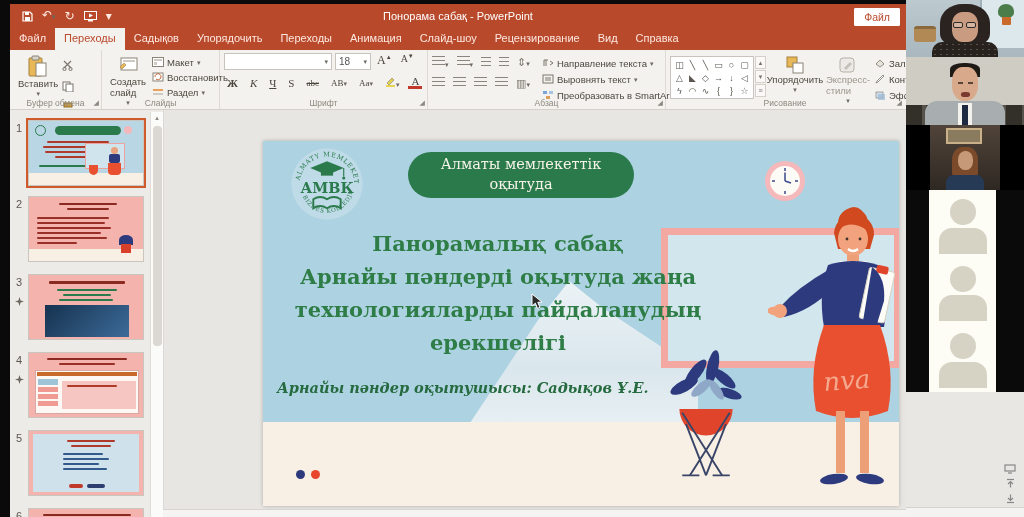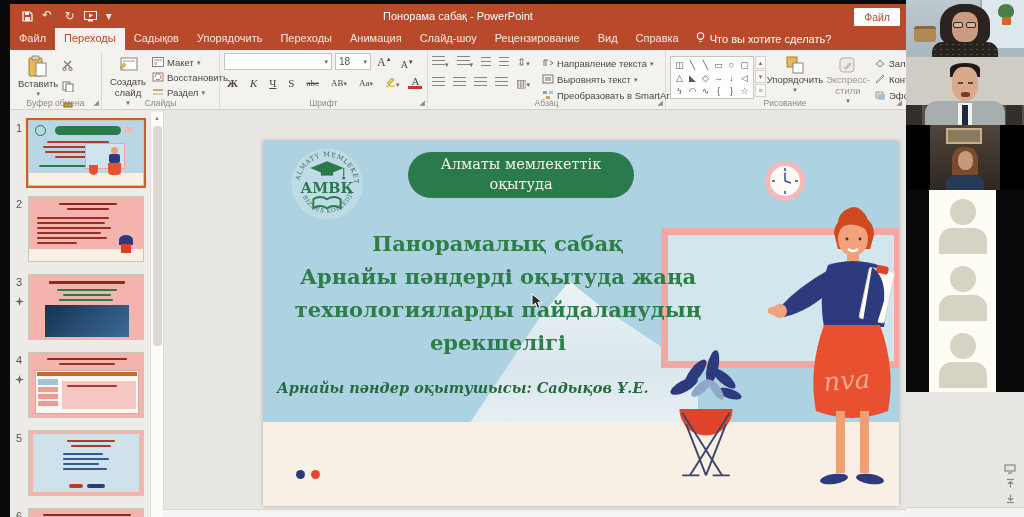--- a/index.html
+++ b/index.html
@@ -23,21 +23,21 @@
   #tabrow { position:absolute; left:0; top:24px; width:896px; height:22px; background:#b9492b; display:flex; align-items:stretch; font-size:11px; }
   .tab { color:#fde8e1; padding:4px 9px 3px; white-space:nowrap; }
   .tab.active { background:#f4f2ee; color:#b9492b; }
   #tellme { display:flex; align-items:center; gap:5px; color:#fff; padding:0 8px; }
 
   
   #ribbon { position:absolute; left:0; top:46px; width:896px; height:60px; background:#f4f2ee; border-bottom:1px solid #d4d1cb; display:flex; }
   .group { position:relative; height:100%; padding:3px 4px 14px; display:flex; align-items:flex-start; border-right:1px solid #ddd9d3; }
   .group-label { position:absolute; bottom:1px; left:0; right:0; text-align:center; font-size:8.5px; color:#8d887f; }
   .launcher { position:absolute; right:2px; bottom:2px; font-size:7px; color:#8d887f; }
-  .bigbtn { display:flex; flex-direction:column; align-items:center; justify-content:flex-start; font-size:9.5px; color:#4a463f; padding:2px 4px; text-align:center; line-height:1.15; }
+  .bigbtn { display:flex; flex-direction:column; align-items:center; justify-content:flex-start; font-size:9.5px; color:#4a463f; padding:2px 4px; line-height:1.15; }
   .smallrow { display:flex; align-items:center; gap:3px; font-size:9.5px; color:#4a463f; padding:1px 2px; white-space:nowrap; }
   .caret { font-size:7px; color:#6e6a63; }
   .gicon { color:#7a756d; font-size:11px; line-height:11px; }
   .mini { width:12px; height:11px; display:inline-block; }
   .lines4 { width:13px; height:11px; background:repeating-linear-gradient(to bottom,#8a857d 0 1.5px,transparent 1.5px 4px); }
   .combo { background:#fff; border:1px solid #c8c4bd; height:17px; display:flex; align-items:center; justify-content:space-between; padding:0 3px; font-size:10px; color:#555; }
   .fontbtn { font-size:11px; color:#4a463f; padding:0 3px; font-family:"Liberation Serif","DejaVu Serif",serif; }
   .shape-grid { background:#fff; border:1px solid #c8c4bd; padding:1px 2px; display:grid; grid-template-columns:repeat(6,13px); grid-auto-rows:13px; }
   .shape-cell { font-size:9px; color:#5a564f; display:flex; align-items:center; justify-content:center; }
   .scrollcol { display:flex; flex-direction:column; justify-content:space-between; height:41px; margin-left:1px; }
@@ -119,29 +119,20 @@
       <span class="tab">Файл</span>
       <span class="tab active">Переходы</span>
       <span class="tab">Садықов</span>
       <span class="tab">Упорядочить</span>
       <span class="tab">Переходы</span>
       <span class="tab">Анимация</span>
       <span class="tab">Слайд-шоу</span>
       <span class="tab">Рецензирование</span>
       <span class="tab">Вид</span>
       <span class="tab">Справка</span>
-      <span id="tellme">
-        <span>
-          <svg width="9" height="12" viewBox="0 0 9 12">
-              <circle cx="4.5" cy="4" r="3.2" fill="none" stroke="#fff" stroke-width="1.1"></circle>
-              <path d="M3 7.5h3M3.3 9.5h2.4" stroke="#fff" stroke-width="1.1"></path>
-            </svg>
-        </span>
-        <span>Что вы хотите сделать?</span>
-      </span>
     </div>
 
     <div id="ribbon">
 
       <div class="group" style="width:92px">
         <div class="bigbtn">
           <svg width="22" height="24" viewBox="0 0 22 24">
               <rect x="2" y="3" width="13" height="18" rx="1" fill="#e8b757" stroke="#a3803c"></rect>
               <rect x="5" y="1" width="7" height="4" rx="1" fill="#d8d4cc" stroke="#8a8478"></rect>
               <rect x="9" y="8" width="10" height="13" fill="#fff" stroke="#8a8478"></rect>
@@ -201,21 +192,21 @@
                   <rect x="1" y="6" width="10" height="2" fill="#cfcac2"></rect>
                 </svg></span>
               <span>Раздел</span>
               <span class="caret">▾</span>
             </div>
         </div>
         <span class="group-label">Слайды</span>
       </div>
 
       <div class="group" style="width:208px;flex-direction:column">
-        <div style="display:flex;gap:3px;align-items:flex-end">
+        <div style="display:flex;gap:3px;align-items:flex-start">
           <div class="combo" style="width:108px">
               <span></span>
               <span class="caret">▾</span>
             </div>
           <div class="combo" style="width:36px">
               <span>18</span>
               <span class="caret">▾</span>
             </div>
           <span class="fontbtn" style="font-size:12px"><span>А</span><span style="font-size:6px;vertical-align:super">▲</span></span>
           <span class="fontbtn" style="font-size:10px"><span>А</span><span style="font-size:6px;vertical-align:super">▼</span></span>

